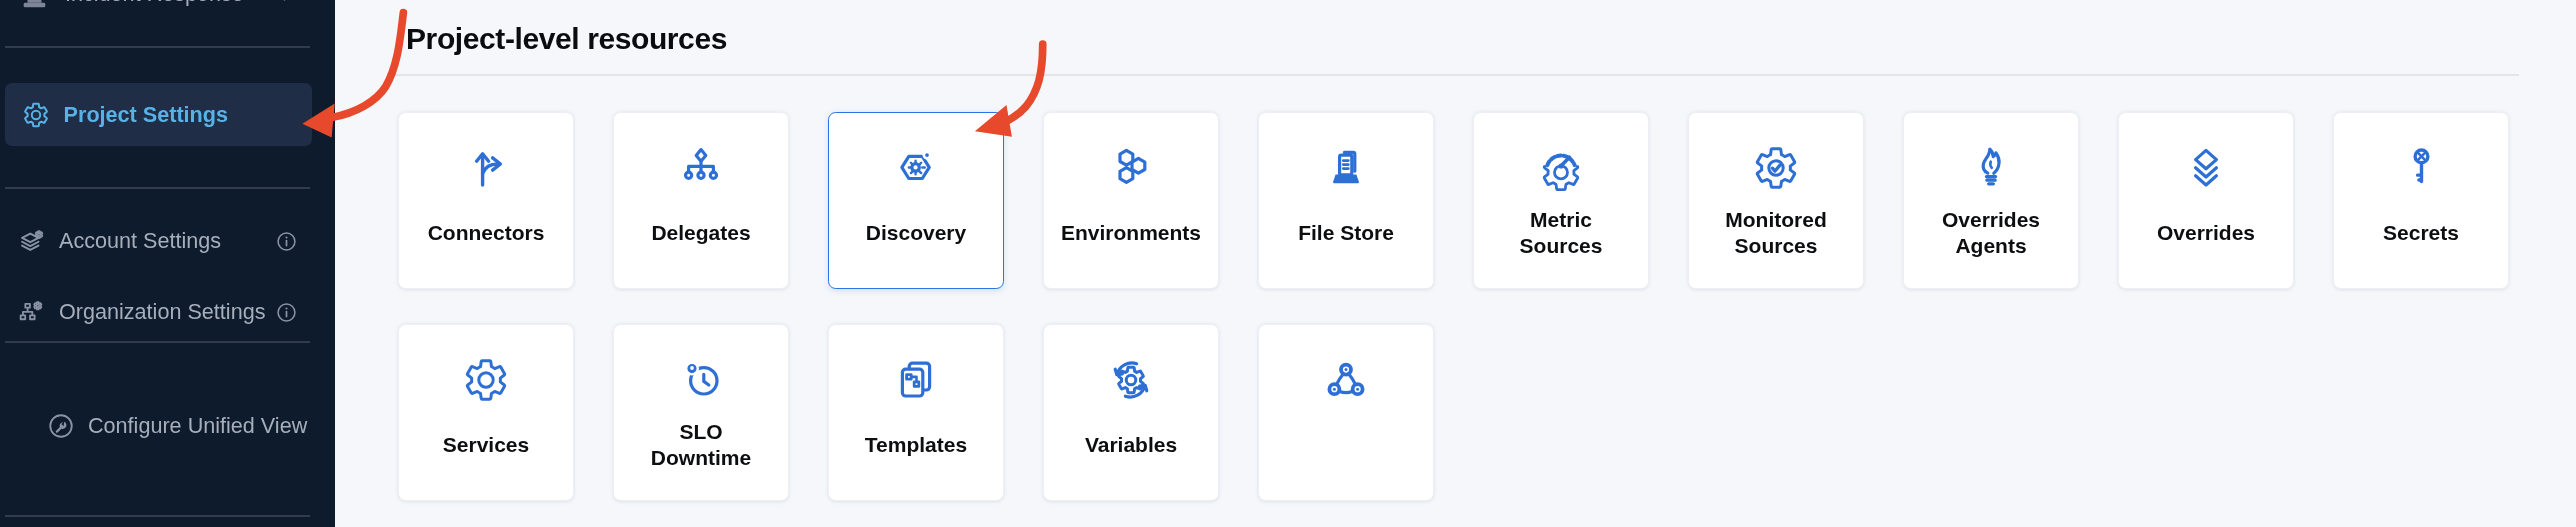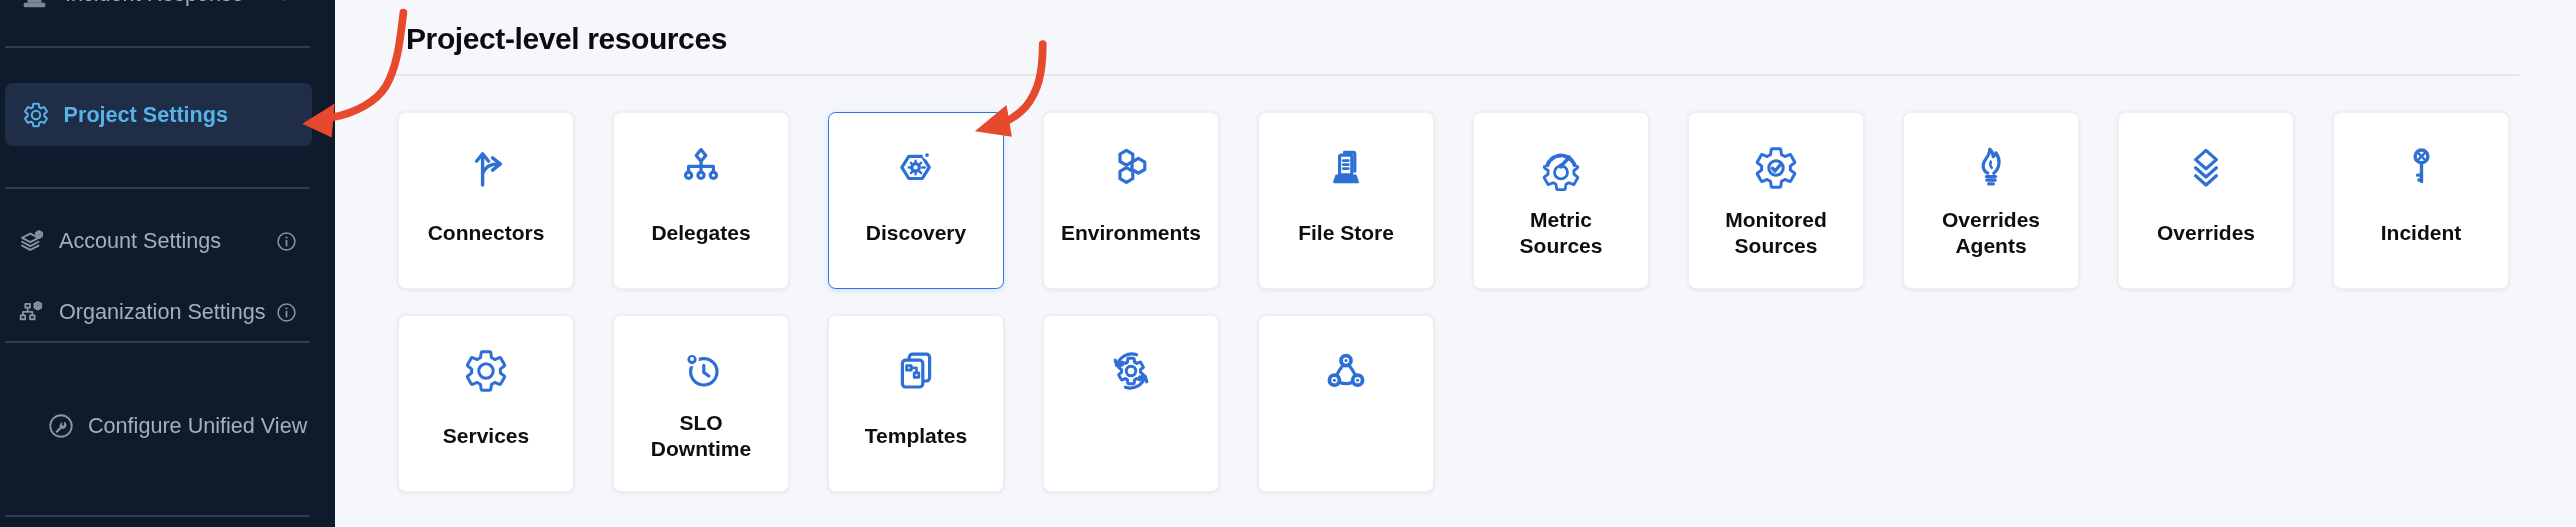--- a/index.html
+++ b/index.html
@@ -36,21 +36,21 @@
   .nav-item.account{top:218px;height:46px;}
   .nav-item.org{top:289px;height:46px;}
   .nav-item.config{top:403px;height:46px;padding-left:46px;}
   .info-badge{position:absolute;left:275px;width:23px;height:23px;color:#8a93a4;}
   .nav-item.org .info-badge{left:275px;}
   .sb-divider{position:absolute;left:4.6px;width:305px;height:1.5px;background:var(--sidebar-divider);}
 
   
   .page-title{position:absolute;left:406px;top:0px;font-size:30px;line-height:37px;font-weight:bold;color:var(--heading);letter-spacing:-0.4px;}
   .content-divider{position:absolute;left:395px;top:74px;width:2124px;height:1.5px;background:var(--content-divider);}
-  .cards{position:absolute;left:398px;top:112px;width:2152px;display:flex;flex-wrap:wrap;gap:26px 39px;}
+  .cards{position:absolute;left:398px;top:112px;width:2152px;display:flex;flex-wrap:wrap;gap:35px 39px;}
   .card{position:relative;width:176px;height:177px;background:var(--card-bg);border-radius:7.7px;border:0.8px solid #edeff4;box-shadow:0 0.8px 3.9px rgba(30,45,80,.10);cursor:pointer;}
   .card.highlighted{border:1.9px solid var(--highlight-border);box-shadow:0 1.5px 6.2px rgba(43,116,226,.16);}
   .card .card-icon{position:absolute;top:31px;left:0;width:100%;display:flex;justify-content:center;color:var(--icon-blue);}
   .card .card-label{position:absolute;top:89px;left:6.2px;right:6.2px;height:62px;display:flex;align-items:center;justify-content:center;text-align:center;font-size:21px;line-height:26px;font-weight:bold;color:var(--card-label);white-space:pre-line;}
 
   
   .annotations{position:absolute;left:0;top:0;width:2576px;height:528px;pointer-events:none;z-index:10;}
   svg{display:block;}
 </style>
 </head>
@@ -253,21 +253,21 @@
       <div class="card-label">Overrides</div>
     </div>
       <div class="card">
       <div class="card-icon">
           <svg width="45" height="45" viewBox="0 0 24 24" fill="none" stroke="currentColor" stroke-width="1.8" stroke-linecap="round" stroke-linejoin="round">
     <circle cx="12" cy="6.6" r="3.4"></circle>
     <path d="M9.9 4.5 L14.1 8.7 M14.1 4.5 L9.9 8.7" stroke-width="1.4"></path>
     <path d="M12 10 V20 M12 16.6 H9.9 M12 19.2 H10.6"></path>
   </svg>
         </div>
-      <div class="card-label">Incident</div>
+      <div class="card-label">Secrets</div>
     </div>
       <div class="card">
       <div class="card-icon">
           <svg width="48" height="48" viewBox="0 0 24 24" fill="none" stroke="currentColor" stroke-linecap="round" stroke-linejoin="round">
     <use href="#gear-path" stroke-width="1.5"></use>
   </svg>
         </div>
       <div class="card-label">Services</div>
     </div>
       <div class="card">
@@ -297,20 +297,21 @@
       <div class="card">
       <div class="card-icon">
           <svg width="48" height="48" viewBox="0 0 24 24" fill="none" stroke="currentColor" stroke-linecap="round" stroke-linejoin="round">
     <use href="#gear-path" stroke-width="2.3" transform="translate(12 12) scale(0.66) translate(-12 -12)"></use>
     <path d="M5 9.2 A7.6 7.6 0 0 1 14.8 3.9" stroke-width="1.6"></path>
     <path d="M4.1 6.6 L4.95 9.35 L7.7 8.9" stroke-width="1.6"></path>
     <path d="M19 14.8 A7.6 7.6 0 0 1 9.2 20.1" stroke-width="1.6"></path>
     <path d="M19.9 17.4 L19.05 14.65 L16.3 15.1" stroke-width="1.6"></path>
   </svg>
         </div>
+      <div class="card-label">Variables</div>
     </div>
       <div class="card">
       <div class="card-icon">
           <svg width="48" height="48" viewBox="0 0 24 24" fill="none" stroke="currentColor" stroke-width="1.9" stroke-linecap="round" stroke-linejoin="round">
     <circle cx="12" cy="6.8" r="2.5"></circle>
     <circle cx="6.2" cy="16.6" r="2.5"></circle>
     <circle cx="17.8" cy="16.6" r="2.5"></circle>
     <circle cx="12" cy="6.8" r="0.75" fill="currentColor" stroke="none"></circle>
     <circle cx="6.2" cy="16.6" r="0.75" fill="currentColor" stroke="none"></circle>
     <circle cx="17.8" cy="16.6" r="0.75" fill="currentColor" stroke="none"></circle>

